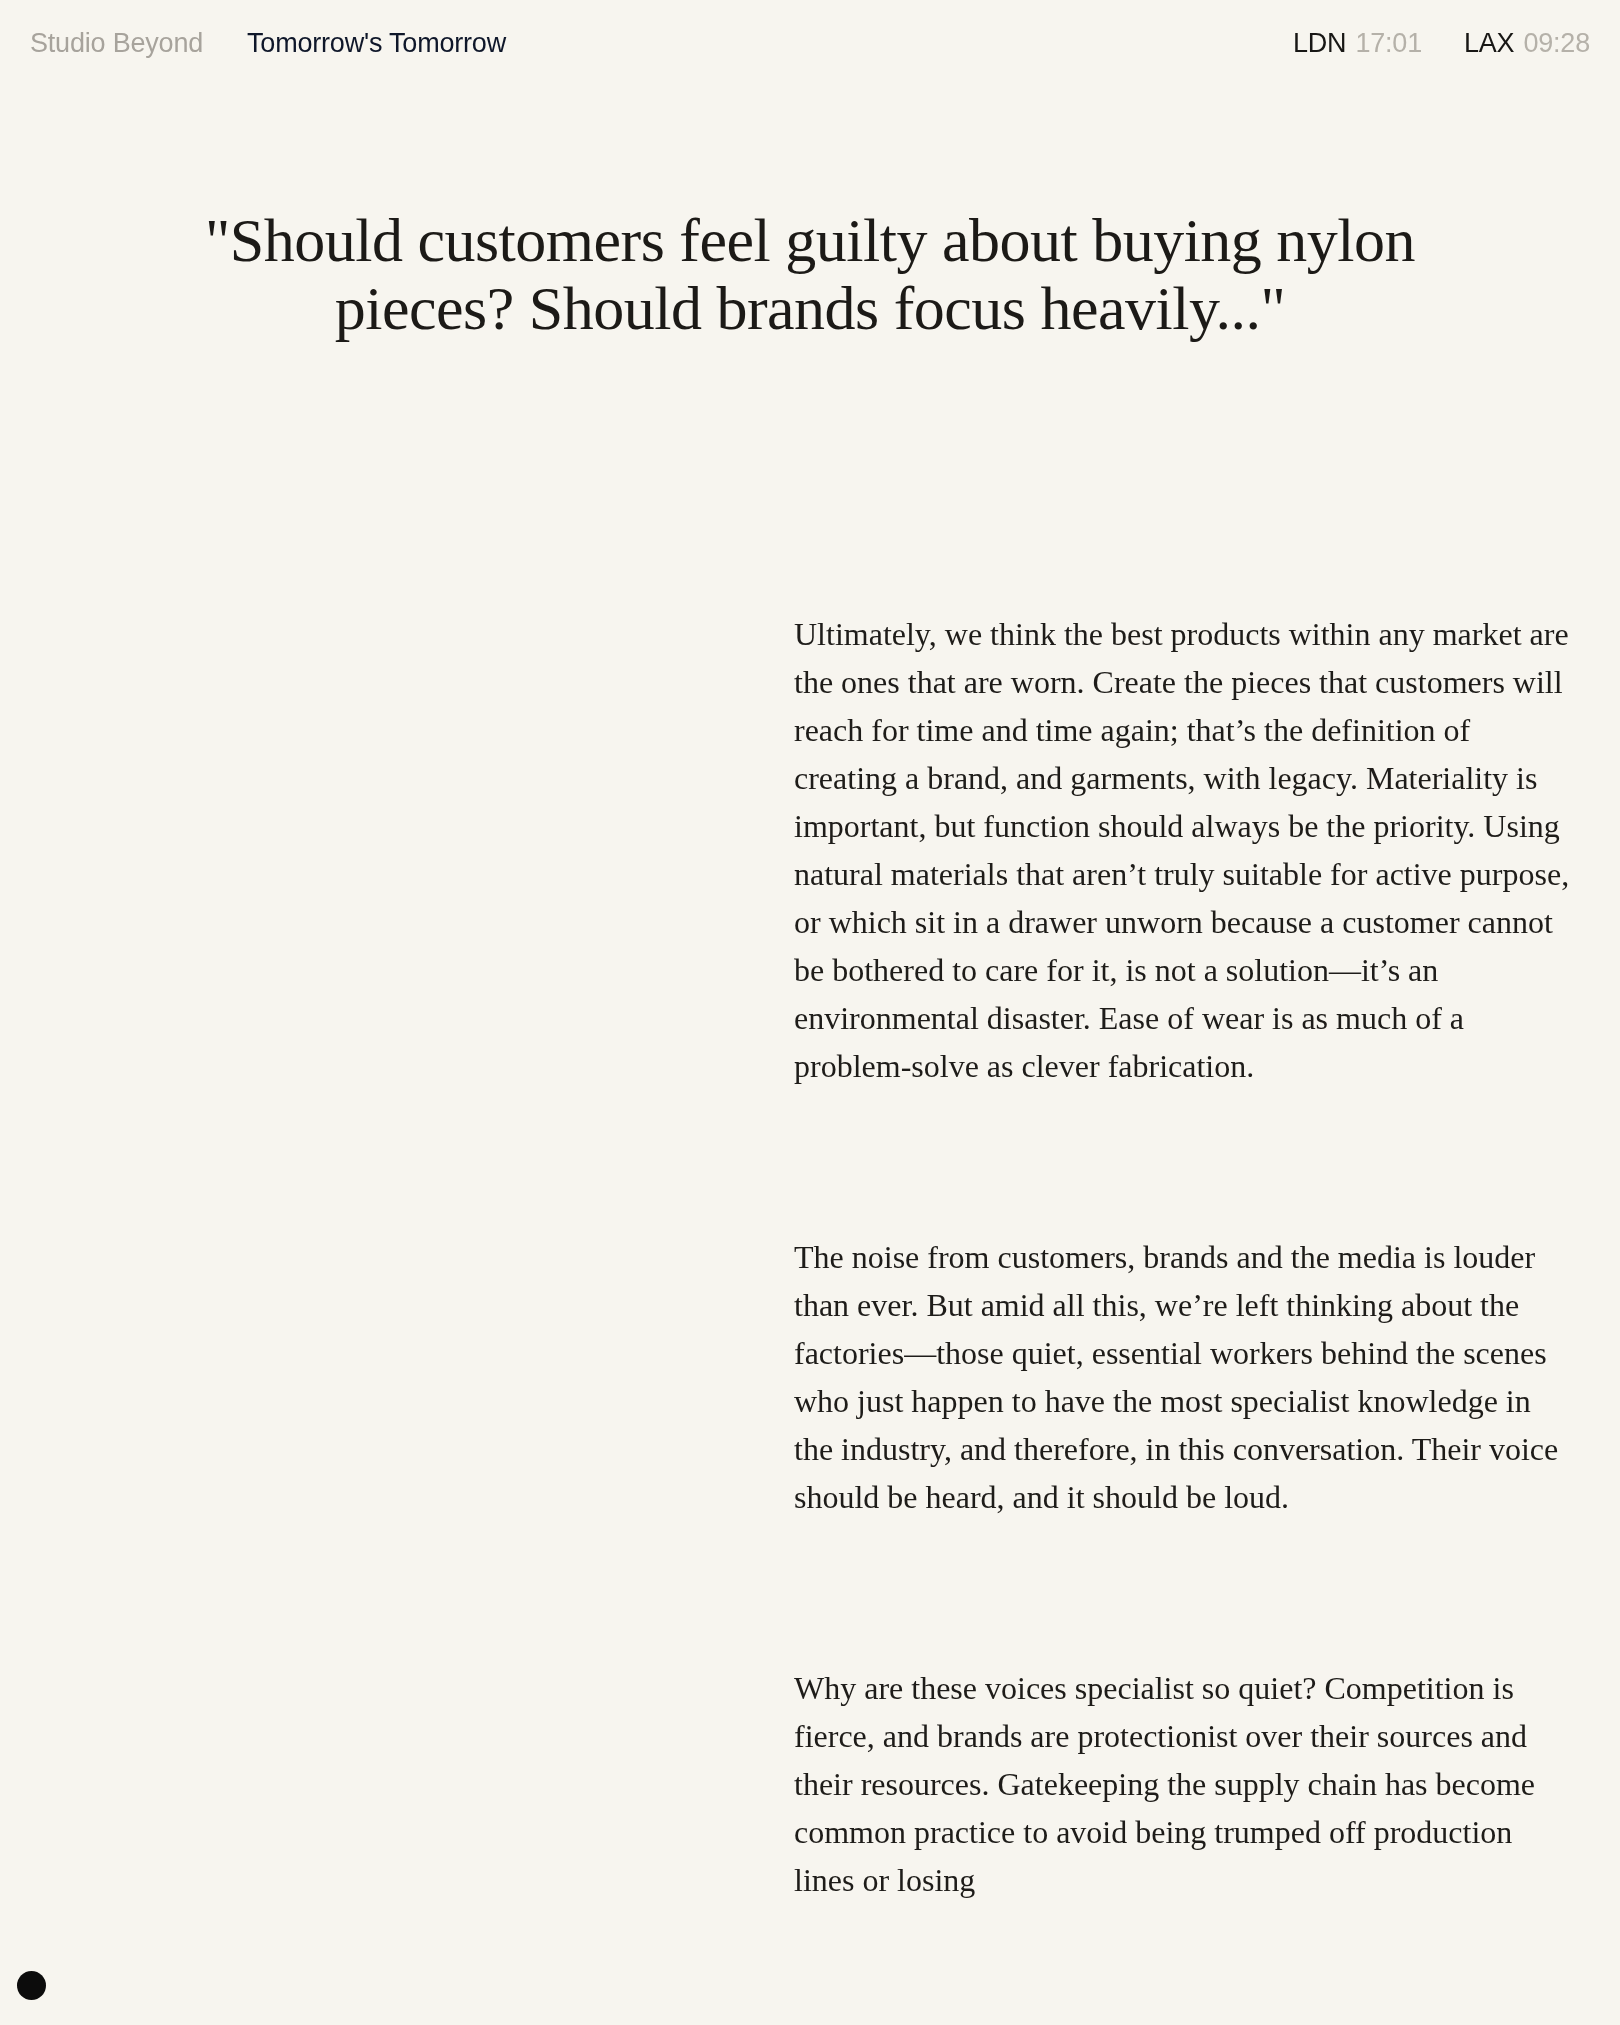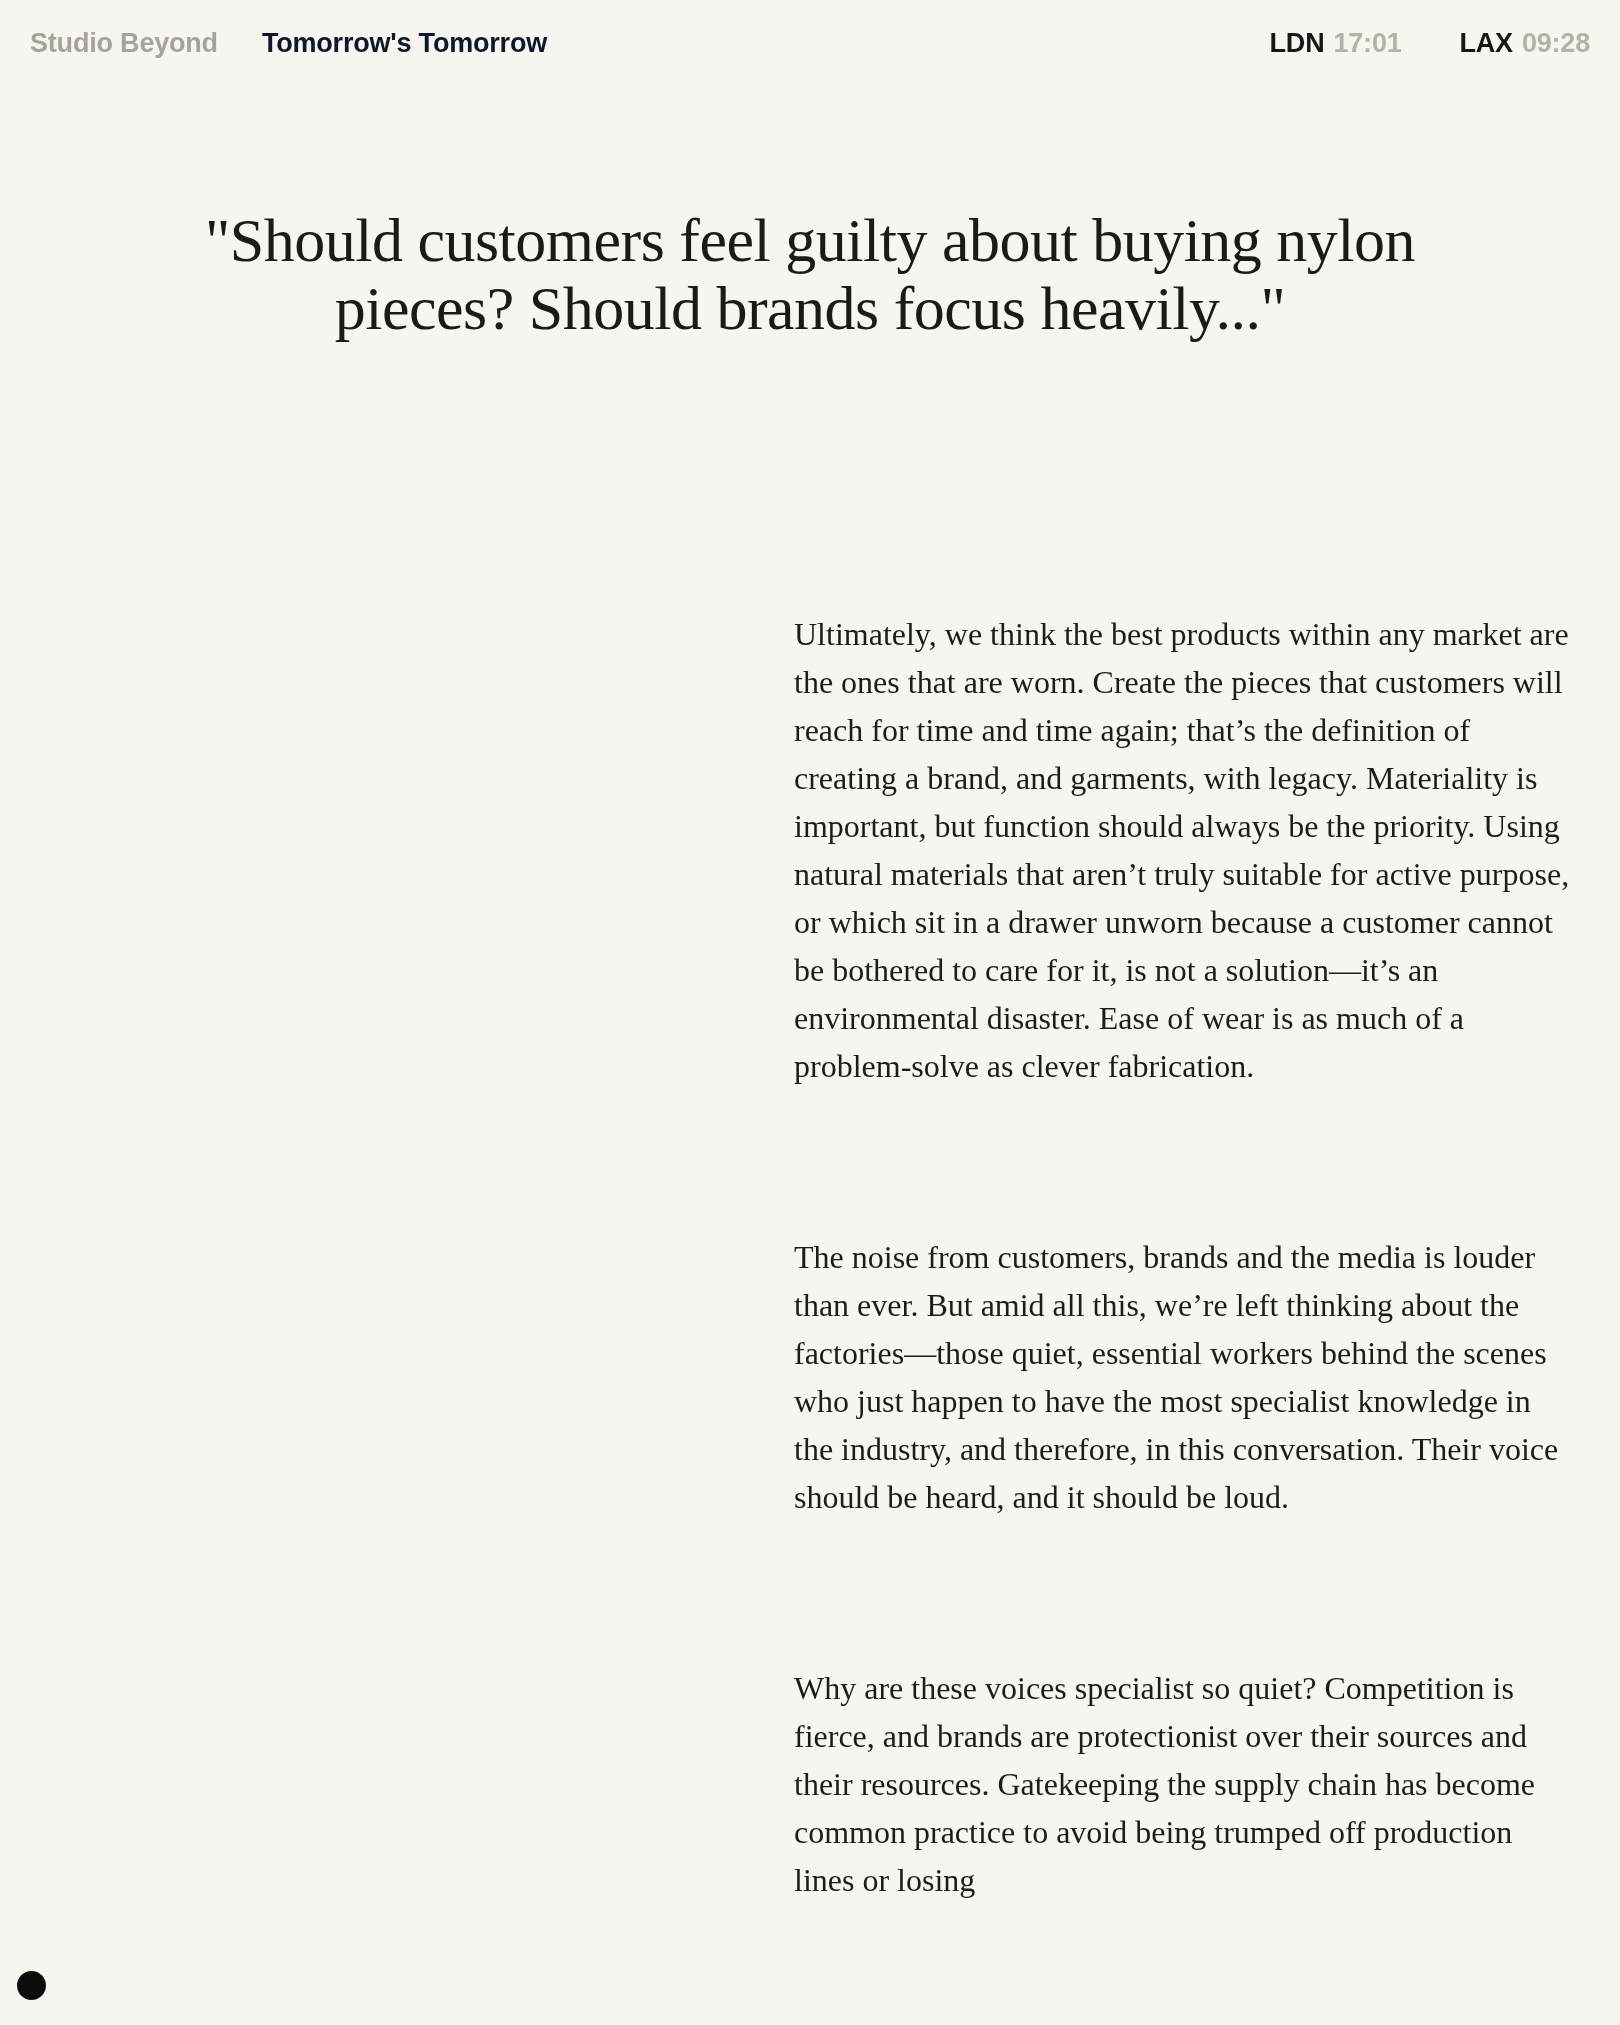--- a/index.html
+++ b/index.html
@@ -16,28 +16,28 @@
   .topbar {
     position: absolute;
     top: 0; left: 0;
     width: 100%;
     box-sizing: border-box;
     padding: 28px 30px 0 30px;
     display: flex;
     justify-content: space-between;
     align-items: flex-start;
     font-size: 27px;
-    font-weight: 700;
+    font-weight: 400;
     letter-spacing: -0.2px;
     white-space: nowrap;
   }
   .brand-group { display: flex; gap: 44px; }
   .brand { color: #a7a39c; cursor: pointer; }
   .page-title { color: #0f172a; }
-  .clocks { display: flex; gap: 58px; }
+  .clocks { display: flex; gap: 42px; }
   .clock { display: flex; gap: 9px; }
   .clock .code { color: #181715; }
   .clock .time { color: #b5b1a9; }
 
   
   .headline {
     position: absolute;
     top: 206px;
     left: 0;
     width: 100%;

